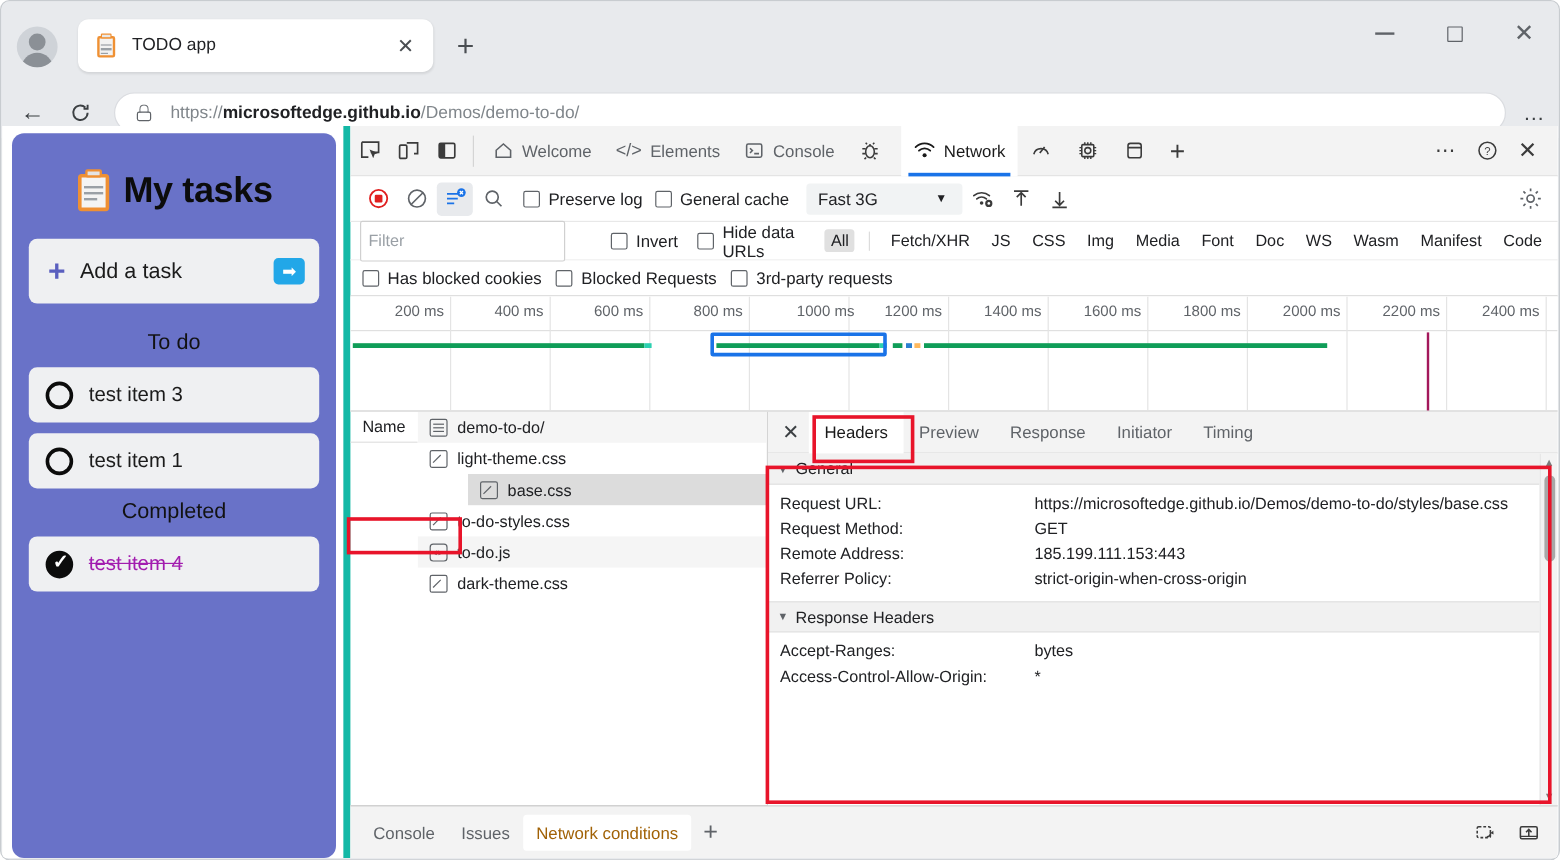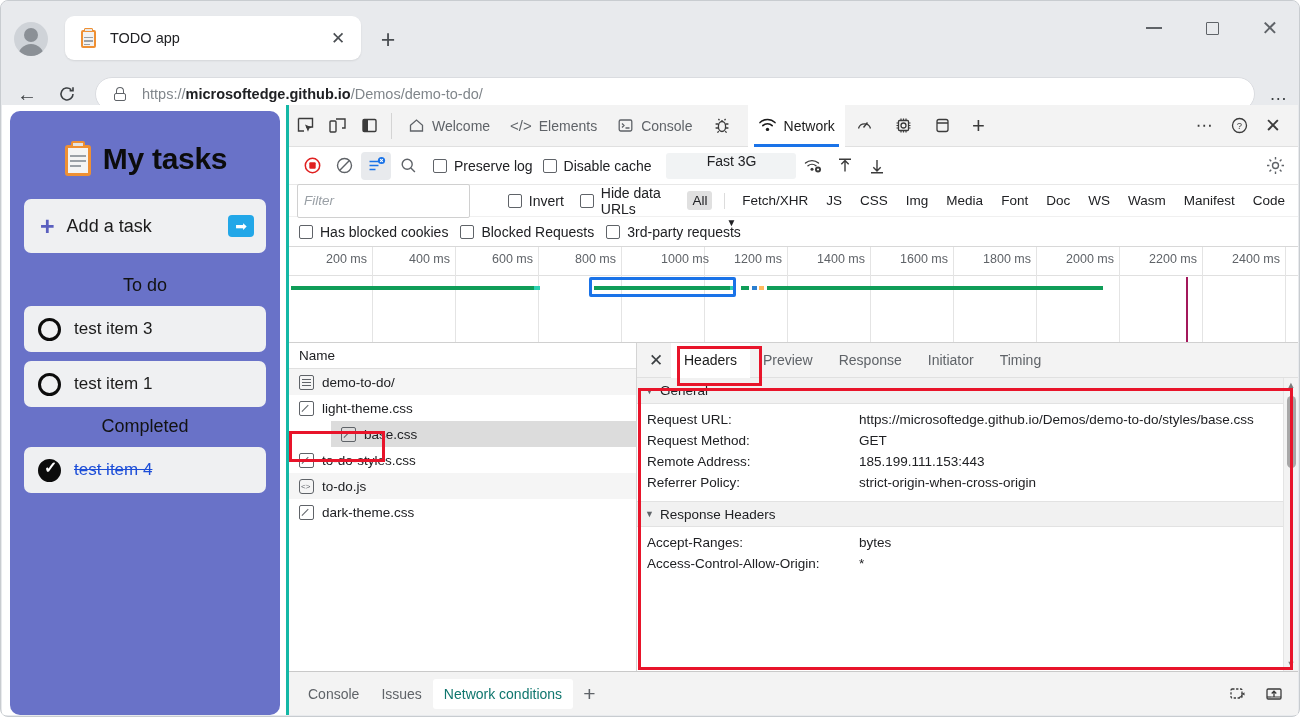--- a/index.html
+++ b/index.html
@@ -156,26 +156,26 @@
     flex: none; margin-right: 13px;
   }
   .task-circle.done {
     background: #0c0c0c; position: relative; border-color: #0c0c0c;
   }
   .task-circle.done::after {
     content: "✓"; position: absolute; left: 3px; top: -4px;
     color: #fff; font-size: 16px; font-weight: bold;
   }
   .task-text { font-size: 17px; color: #1b1b1b; }
-  .task-text.done { text-decoration: line-through; color: #1d4ed8; }
+  .task-text.done { text-decoration: line-through; color: #a21caf; }
 
   
   #devtools {
     flex: 1; display: flex; flex-direction: column;
-    border-left: 3px solid #14b8a6; background: #ffffff; min-width: 0;
+    border-left: 6px solid #14b8a6; background: #ffffff; min-width: 0;
   }
   #dt-maintabbar {
     height: 42px; display: flex; align-items: center;
     border-bottom: 1px solid #e0e0e0; background: #f3f3f3; flex: none;
   }
   .dt-ico-btn {
     width: 32px; height: 34px; display: flex; align-items: center; justify-content: center;
     color: #3b3b3b; flex: none;
   }
   #dt-sep { width: 1px; height: 26px; background: #d4d4d4; margin: 0 6px; flex: none; }
@@ -200,35 +200,34 @@
   .nt-btn {
     width: 30px; height: 28px; display: flex; align-items: center; justify-content: center;
     border-radius: 4px; color: #5f6368; flex: none;
   }
   .nt-btn.sel { background: #e8eaed; }
   .cbx { width: 14px; height: 14px; border: 1.3px solid #5f6368; border-radius: 2px; flex: none; }
   .cb-wrap { display: flex; align-items: center; gap: 7px; font-size: 14px; color: #202124; margin-left: 8px; }
   #throttle {
     margin-left: 12px; height: 26px; background: #f1f3f4; border-radius: 3px;
     display: flex; align-items: center; padding: 0 8px 0 10px; gap: 48px; min-width: 130px;
-    font-size: 14px; color: #202124; flex-direction: column;
+    font-size: 14px; color: #202124;
   }
   #throttle .caret { font-size: 10px; color: #202124; }
   #gear-right { margin-left: auto; }
 
   
   #filter-row {
     height: 32px; display: flex; align-items: center; padding: 0 8px; gap: 8px;
     border-bottom: 1px solid #f0f0f0; flex: none;
   }
   #filter-input {
     width: 205px; height: 22px; border: 1px solid #d0d0d0; border-radius: 2px;
     font-size: 13.5px; color: #9aa0a6; padding: 16px 6px; display: flex; align-items: center;
     background: #fff;
-    font-style: italic;
   }
   .ftype { font-size: 13.5px; color: #202124; padding: 2px 5px; border-radius: 3px; }
   .ftype.sel { background: #e0e0e0; }
   #ftype-divider { width: 1px; height: 16px; background: #dcdcdc; margin: 0 4px; }
   #blocked-row {
     height: 30px; display: flex; align-items: center; padding: 0 8px; gap: 4px;
     border-bottom: 1px solid #d8d8d8; flex: none;
   }
 
   
@@ -247,21 +246,21 @@
   .ov-bar { position: absolute; height: 4px; background: #0f9d58; }
   #ov-selection {
     position: absolute; border: 3px solid #1a73e8; border-radius: 2px;
     background: transparent;
   }
   #ov-redline { position: absolute; width: 2px; background: #a3185b; }
 
   
   #net-main { flex: 1; display: flex; min-height: 0; }
   #req-list {
-    width: 348px; flex: none; display: flex; flex-direction: column;
+    width: 348px; flex: none; display: flex; flex-direction: row;
     border-right: 1px solid #d4d4d4; min-height: 0;
   }
   #req-head {
     height: 26px; display: flex; align-items: center; padding: 0 10px;
     font-size: 13.5px; color: #202124; border-bottom: 1px solid #e0e0e0; flex: none;
   }
   #req-rows { flex: 1; overflow: hidden; }
   .req-row {
     height: 26px; display: flex; align-items: center; padding: 0 10px; gap: 8px;
     font-size: 13.5px; color: #202124;
@@ -318,21 +317,21 @@
 
   
   #drawer {
     height: 44px; flex: none; display: flex; align-items: center;
     border-top: 1px solid #c9c9c9; background: #f3f3f3; padding: 0 8px;
   }
   .dr-tab {
     height: 30px; display: flex; align-items: center; padding: 0 11px;
     font-size: 14px; color: #5f6368; border-radius: 3px;
   }
-  .dr-tab.active { background: #ffffff; color: #0f766e; }
+  .dr-tab.active { background: #ffffff; color: #a16207; }
   #dr-plus { font-size: 21px; color: #5f6368; padding: 0 10px; font-weight: 300; }
   #dr-right { margin-left: auto; display: flex; align-items: center; gap: 4px; }
 
   
   .annot {
     position: absolute; border: 3px solid #e8142a; pointer-events: none; z-index: 40;
   }
   svg { display: block; }
 </style>
 </head>
@@ -550,21 +549,21 @@
               <circle cx="8.2" cy="8.2" r="5" fill="none" stroke="#5f6368" stroke-width="1.4"></circle>
               <path d="M11.9 11.9l4 4" stroke="#5f6368" stroke-width="1.4"></path>
             </svg>
         </div>
         <div class="cb-wrap">
           <span class="cbx"></span>
           <span>Preserve log</span>
         </div>
         <div class="cb-wrap">
           <span class="cbx"></span>
-          <span>Disable cache</span>
+          <span>General cache</span>
         </div>
         <div id="throttle">
           <span>Fast 3G</span>
           <span class="caret">▼</span>
         </div>
         <div class="nt-btn">
           <svg width="20" height="20" viewBox="0 0 20 20">
               <path d="M2.5 7a10 10 0 0 1 13 0" fill="none" stroke="#3b3b3b" stroke-width="1.4" stroke-linecap="round"></path>
               <path d="M5 9.8a6.2 6.2 0 0 1 8 0" fill="none" stroke="#3b3b3b" stroke-width="1.4" stroke-linecap="round"></path>
               <circle cx="9" cy="13.2" r="1.5" fill="#3b3b3b"></circle>

